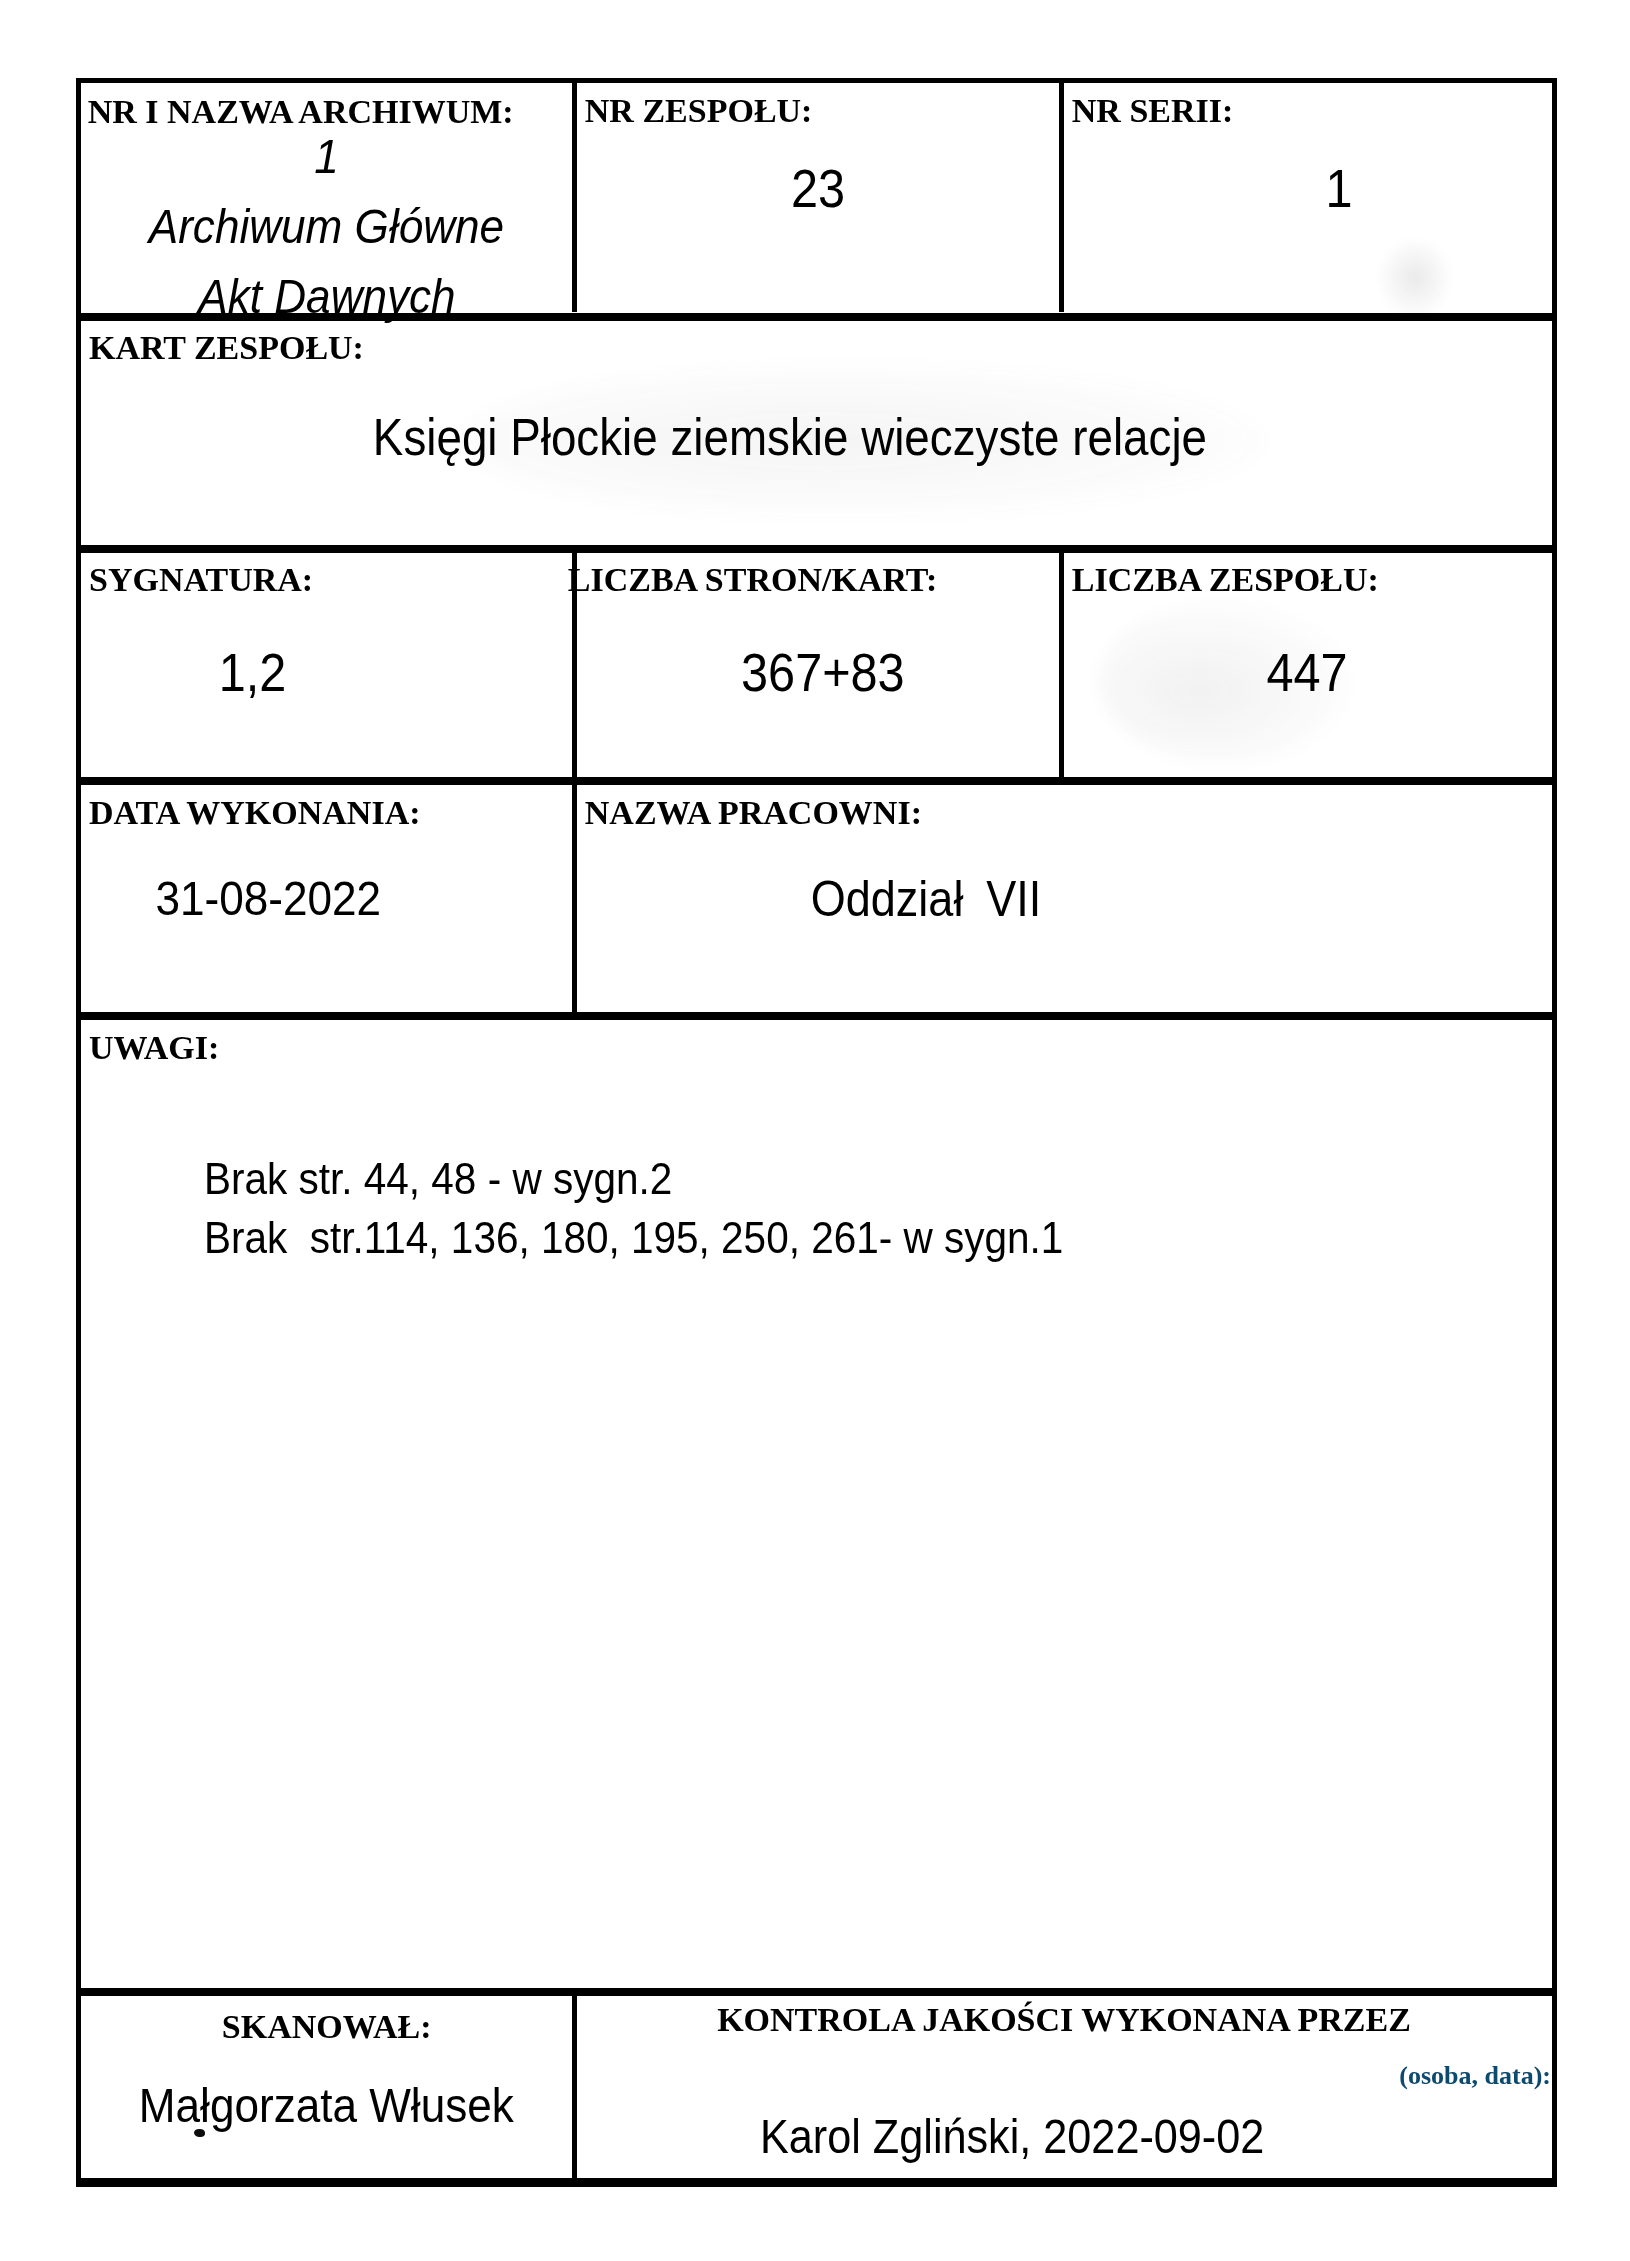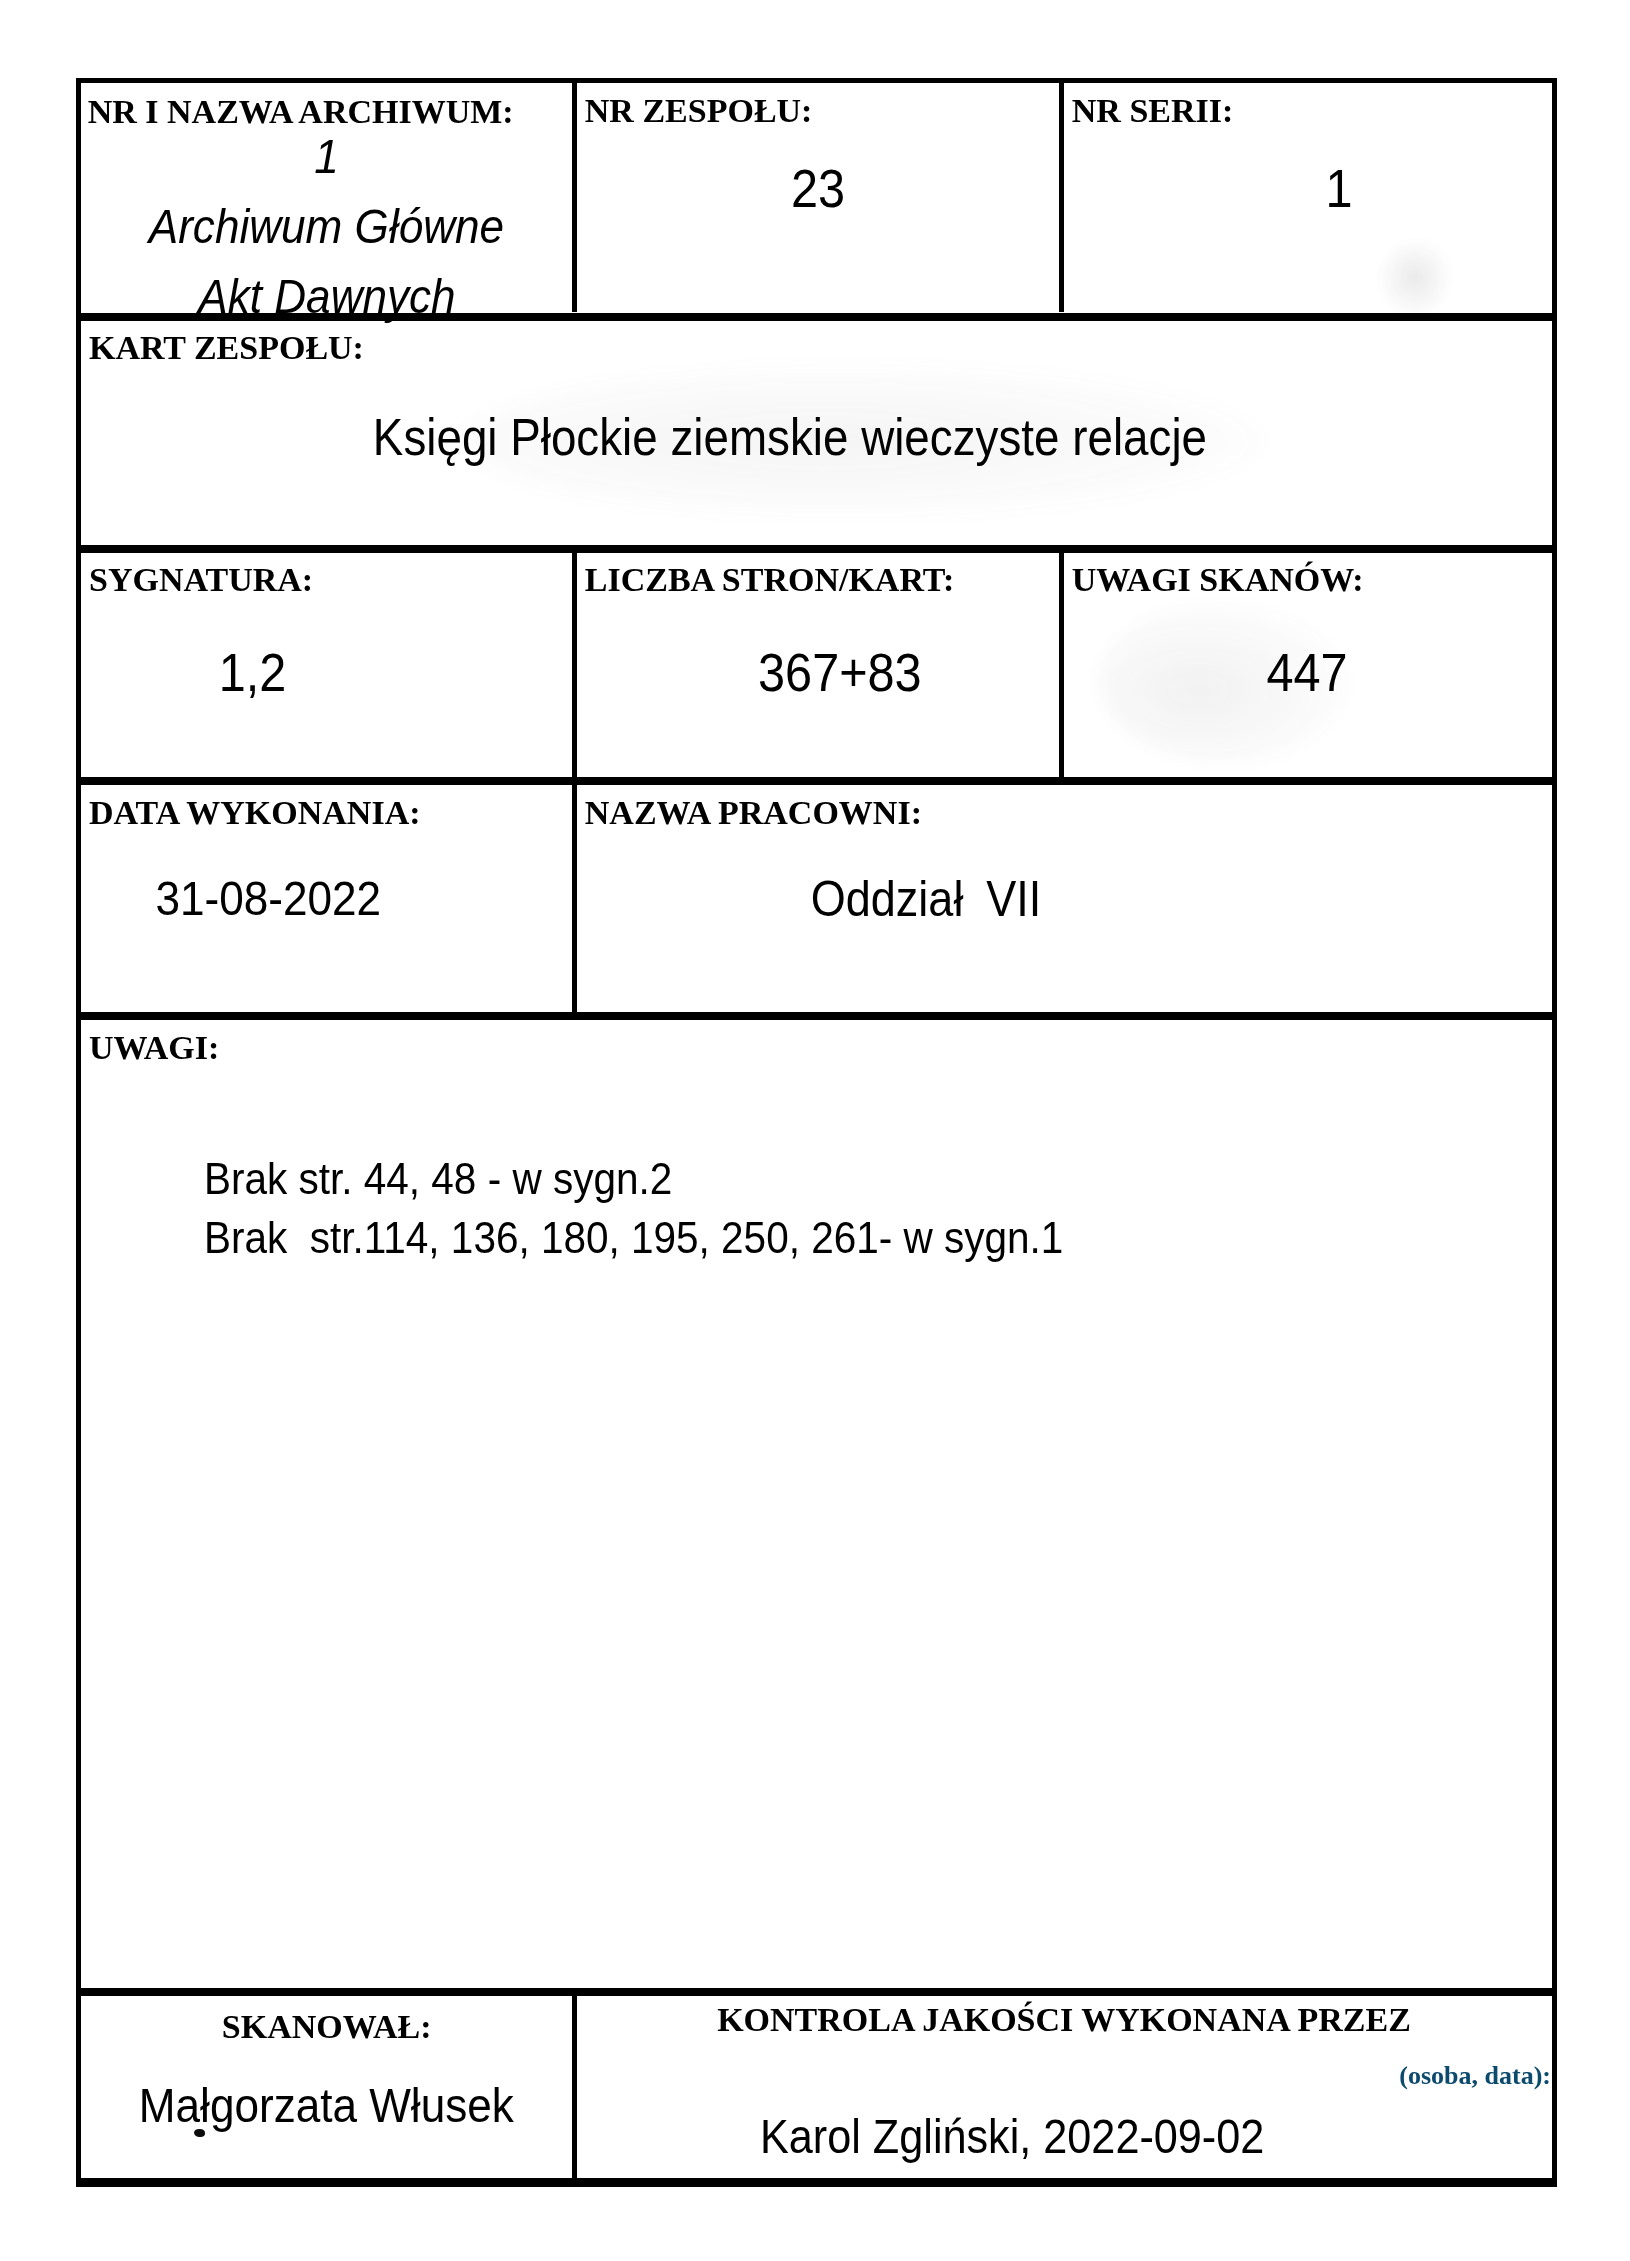--- a/index.html
+++ b/index.html
@@ -83,28 +83,28 @@
         <span class="val title-val">Księgi Płockie ziemskie wieczyste relacje</span>
       </div>
     </div>
 
     <div class="cell" style="left:5.2px;top:474px;width:491px;height:225px;">
       <div class="lbl">SYGNATURA:</div>
       <div class="vwrap" style="top:89px;">
         <span class="val num sig-val">1,2</span>
       </div>
     </div>
-    <div class="cell" style="left:501px;top:474px;width:482px;height:225px;padding-left:43px;">
+    <div class="cell" style="left:484px;top:474px;width:482px;height:225px;padding-left:43px;">
       <div class="lbl">LICZBA STRON/KART:</div>
       <div class="vwrap" style="top:89px;">
         <span class="val num">367+83</span>
       </div>
     </div>
     <div class="cell" style="left:988px;top:474px;width:487px;height:225px;">
-      <div class="lbl">UWAGI SKANÓW:</div>
+      <div class="lbl">LICZBA ZESPOŁU:</div>
       <div class="vwrap" style="top:89px;">
         <span class="val num">447</span>
       </div>
     </div>
 
     <div class="cell" style="left:5.2px;top:707px;width:491px;height:227px;">
       <div class="lbl">DATA WYKONANIA:</div>
       <div class="vwrap" style="top:85px;">
         <span class="val date-val">31-08-2022</span>
       </div>

